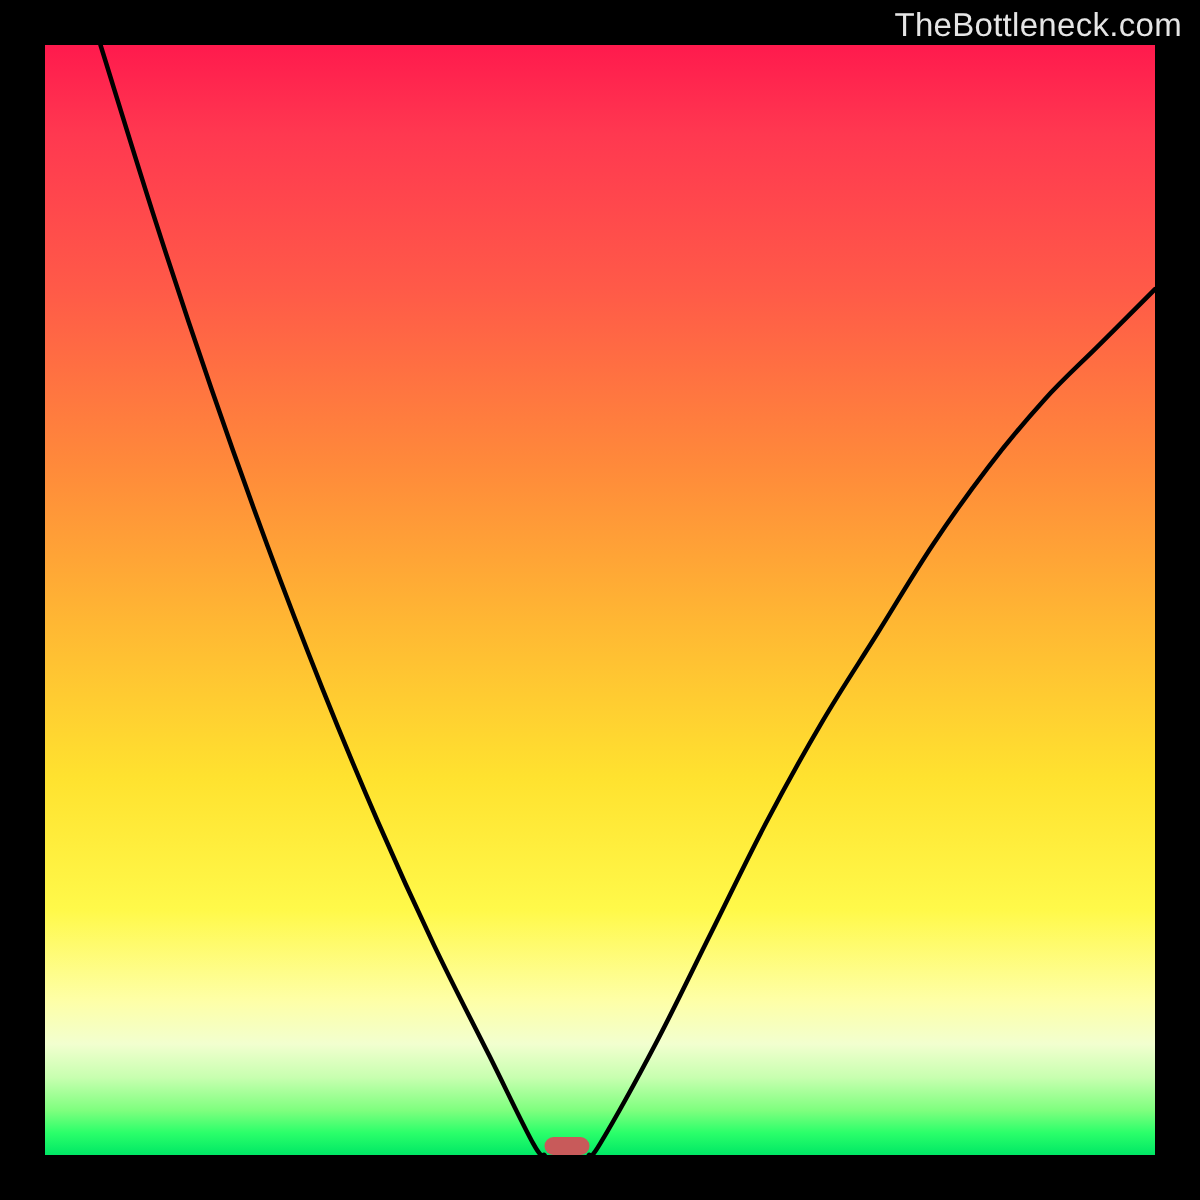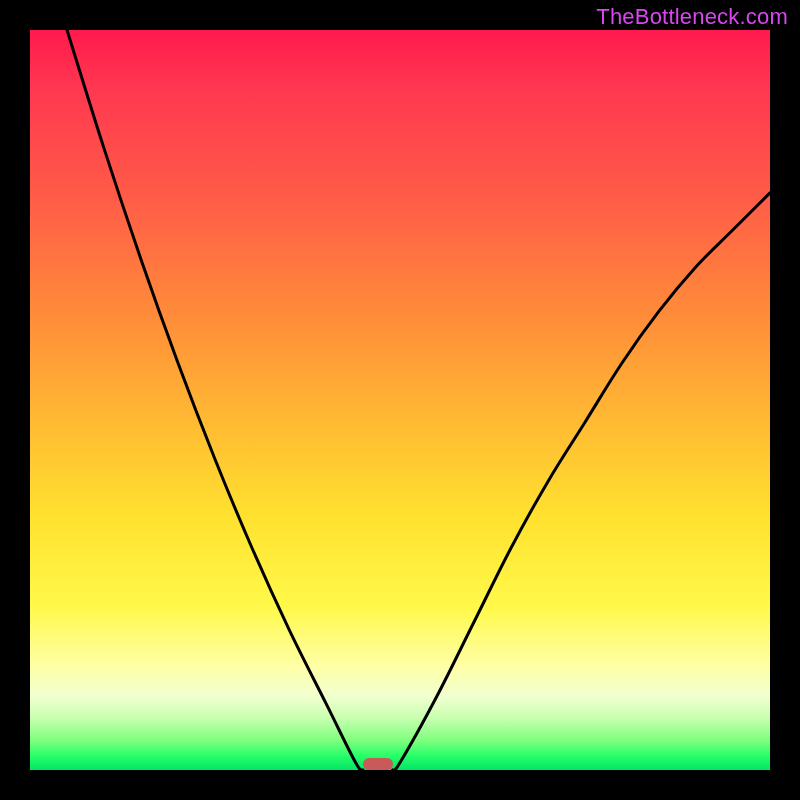--- a/index.html
+++ b/index.html
@@ -37,21 +37,21 @@
       #c8ffb0 93%,
       #7eff7e 96%,
       #2bff6a 98%,
       #00e765 100%
     );
   }
   .watermark {
     position: absolute;
     top: 4px;
     right: 12px;
-    color: #d946ef;
+    color: #e5e5e5;
     font-size: 22px;
     font-weight: 500;
     letter-spacing: 0.2px;
     user-select: none;
   }
   svg.curves {
     position: absolute;
     left: 0;
     top: 0;
     width: 740px;

